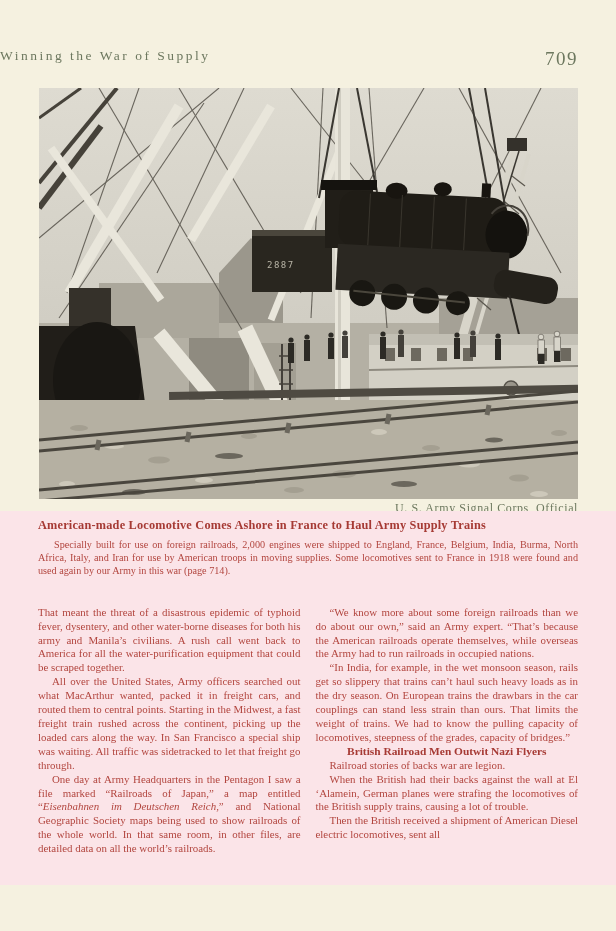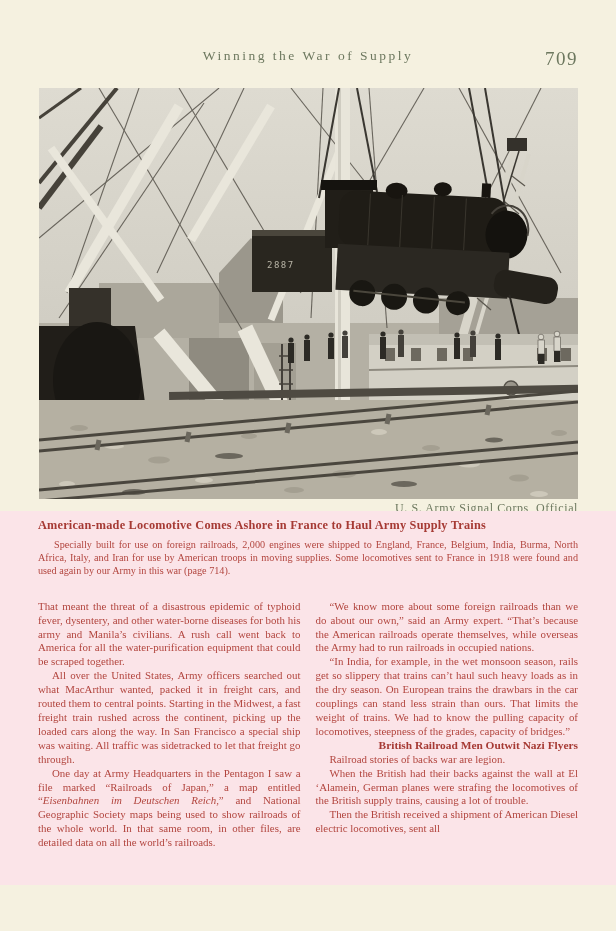--- a/index.html
+++ b/index.html
@@ -3,21 +3,21 @@
 <meta charset="utf-8">
 <style>
   html,body { margin:0; padding:0; }
   .page {
     position:relative; width:616px; height:931px;
     background:#f5f1e0; overflow:hidden;
     font-family:"Liberation Serif", serif;
   }
   
   .running-head {
-    position:absolute; top:48px; left:0; width:616px; text-align:center;
+    position:absolute; top:48px; left:0; width:616px; 
     font-size:13.5px; letter-spacing:2.5px; color:#6d785f;
   }
   .folio {
     position:absolute; top:48px; right:38px;
     font-size:19px; letter-spacing:1.5px; color:#6d785f;
   }
   
   .photo-wrap { position:absolute; left:39px; top:88px; width:539px; height:457px; }
   .photo-wrap svg { display:block; }
   .credit {
@@ -31,28 +31,28 @@
   }
   .cap-title {
     width:540px; margin:0 auto; text-align:left;
     font-size:12.3px; font-weight:bold; letter-spacing:.2px; color:#a63a34;
   }
   .cap-body {
     width:540px; margin:6px auto 0; text-align:justify;
     font-size:10.2px; line-height:12.9px; color:#b2453e; text-indent:16px;
   }
   .columns {
-    width:540px; margin:22px auto 0; display:flex; gap:15px;
+    width:540px; margin:28px auto 0; display:flex; gap:15px;
   }
   .col { flex:1; font-size:10.9px; line-height:13.9px; text-align:justify; color:#b2453e; }
   .col p { margin:0; text-indent:14px; }
   .col p.no-indent { text-indent:0; }
   .subhead {
     margin:7px 0 6px; font-size:11.4px; font-weight:bold;
-    color:#a63a34; text-indent:0 !important; text-align:right;
+    color:#a63a34; text-indent:0 !important; text-align:center;
   }
 </style>
 </head>
 <body>
 
 <div class="page">
 
   <div class="running-head">Winning the War of Supply</div>
   <div class="folio">709</div>
 

